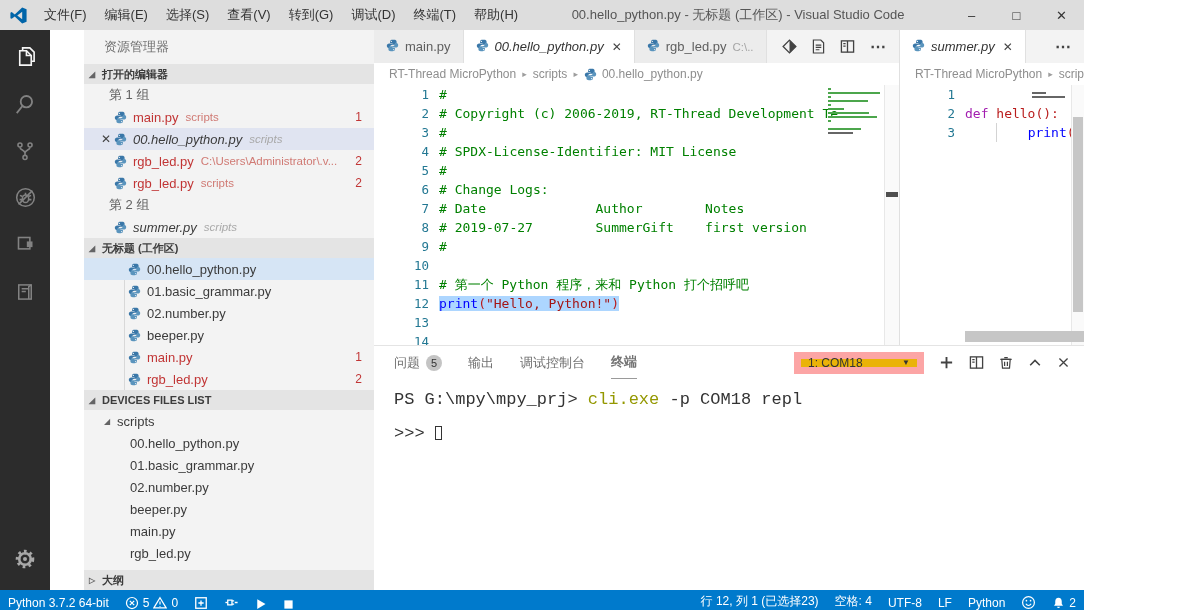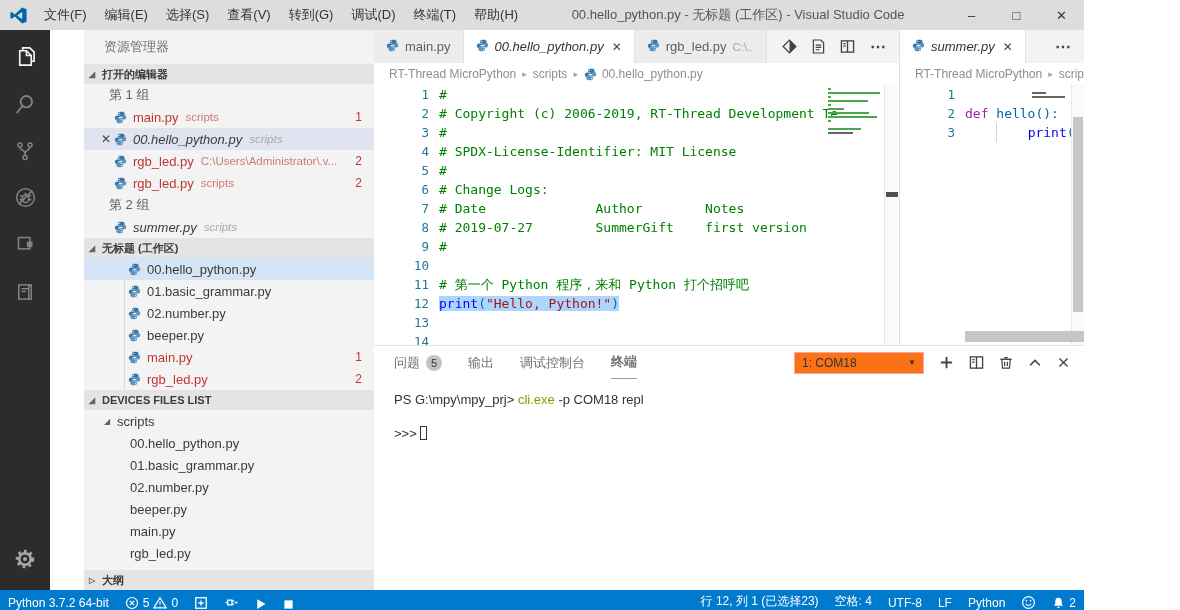--- a/index.html
+++ b/index.html
@@ -69,21 +69,21 @@
   .breadcrumb .pyicon { margin-right:5px; display:flex; }
 
   .code-area { flex:1; position:relative; overflow:hidden; font-family:"DejaVu Sans Mono",monospace; font-size:13px; background:#fff; }
   .cl { display:flex; height:19px; line-height:19px; position:relative; }
   .ln { width:55px; text-align:right; color:#237893; flex:0 0 55px; cursor:pointer; font-size:12.5px; }
   .ct { white-space:pre; padding-left:10px; cursor:text; position:relative; }
   .tok-comment { color:#008000; }
   .tok-func { color:#0000ff; }
   .tok-keyword { color:#a21caf; }
   .tok-string { color:#a31515; }
-  .tok-plain { color:#0369a1;text-align:center; }
+  .tok-plain { color:#b91c1c;text-align:center; }
   .sel-bg { background:#add6ff; }
   .indent-guide { position:absolute; top:0; bottom:0; width:1px; background:#d3d3d3; }
 
   .minimap { position:absolute; top:3px; width:55px; cursor:pointer; }
   .egroup.left .minimap { right:16px; }
   .egroup.right .minimap { right:14px; width:38px; }
   .mm-bar { height:2px; margin-bottom:2px; }
   .vsb { position:absolute; top:0; bottom:0; right:0; border-left:1px solid #e8e8e8; background:#fafafa; cursor:pointer; }
   .egroup.left .vsb { width:15px; }
   .egroup.right .vsb { width:13px; }
@@ -92,24 +92,24 @@
   .hsb { position:absolute; left:65px; bottom:3px; width:185px; height:11px; background:#c6c6c6; cursor:pointer; }
 
   
   .panel { flex:1; border-top:1px solid #e4e4e4; display:flex; flex-direction:column; background:#fff; min-height:0; }
   .panel-header { height:33px; display:flex; align-items:center; flex:0 0 33px; }
   .panel-tabs { display:flex; margin-left:20px; gap:26px; }
   .ptab { font-size:13px; color:#6f6f6f; cursor:pointer; display:flex; align-items:center; gap:6px; height:33px;text-align:right; }
   .ptab.active { color:#737373; font-weight:bold; border-bottom:1px solid #9a9a9a; }
   .pbadge { background:#c4c4c4; color:#333; font-size:11px; font-weight:normal; width:16px; height:16px; border-radius:50%; display:flex; align-items:center; justify-content:center; }
   .panel-right { margin-left:auto; display:flex; align-items:center; gap:15px; padding-right:14px; }
-  .term-select { width:130px; height:22px; border:1px solid #fca5a5; background:#f97316; display:flex; align-items:center; font-size:12px; color:#333; padding:0 7px; cursor:pointer; }
+  .term-select { width:130px; height:22px; border:7px solid #fca5a5; background:#eab308; display:flex; align-items:center; font-size:12px; color:#333; padding:0 7px; cursor:pointer; }
   .term-select .dd-arrow { margin-left:auto; font-size:8px; color:#333; }
   .picon { display:flex; cursor:pointer; }
-  .terminal { flex:1; font-family:Liberation Sans, sans-serif; font-size:13px; color:#333; padding:12px 0 0 20px; cursor:text; }
+  .terminal { flex:1; font-family:Liberation Mono, monospace; font-size:17px; color:#333; padding:12px 0 0 20px; cursor:text; }
   .tline { height:17px; line-height:17px; white-space:pre; }
   .tok-cmd { color:#949800; }
   .t-cursor { display:inline-block; width:7px; height:14px; border:1px solid #333; vertical-align:-2px; }
 
   
   .statusbar { height:20px; background:#007acc; color:#fff; display:flex; align-items:center; font-size:12px; flex:0 0 20px; }
   .sb-group { display:flex; height:20px; }
   .sb-group.right { margin-left:auto; }
   .sb-item { display:flex; align-items:flex-end; gap:4px; padding:0 8px; cursor:pointer; height:20px; }
   .sb-item .ic { display:flex; }

